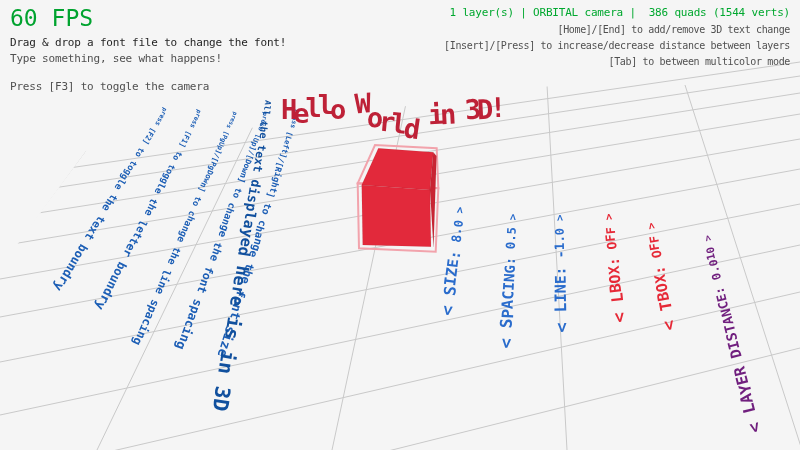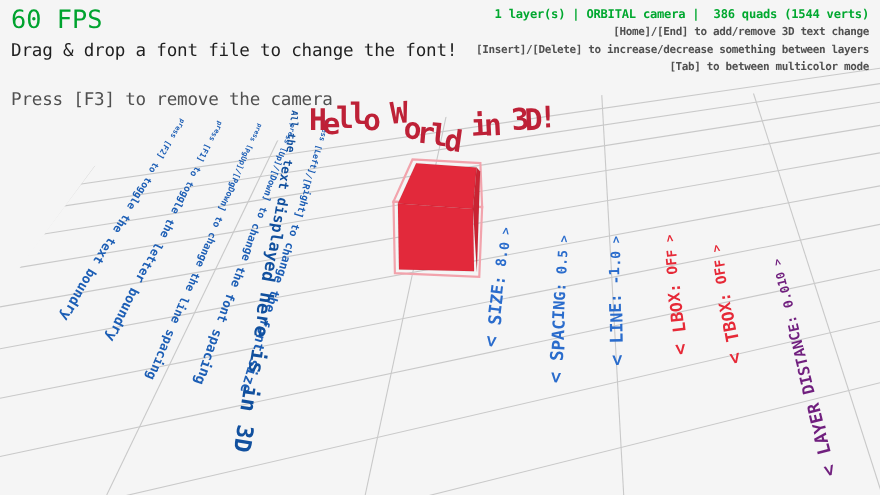--- a/index.html
+++ b/index.html
@@ -3,22 +3,22 @@
 <meta charset="utf-8">
 <style>
   html,body{margin:0;padding:0;}
   body{width:800px;height:450px;overflow:hidden;background:var(--bg,#f5f5f5);
        font-family:"DejaVu Sans Mono", monospace;}
   .stage{position:relative;width:800px;height:450px;}
   svg.layer{position:absolute;left:0;top:0;}
   
   .hud{position:absolute;font-weight:normal;white-space:pre;}
   .fps{left:10px;top:5px;font-size:23px;letter-spacing:0px;color:var(--fps);}
-  .hintL{left:10px;font-size:16px;letter-spacing:-0.2px;}
-  .hud-right{position:absolute;right:10px;top:6px;text-align:right;font-weight:bold;}
+  .hintL{left:10px;font-size:11px;letter-spacing:-0.2px;}
+  .hud-right{position:absolute;right:10px;top:6px;text-align:right;font-weight:normal;}
   .hud-right div{white-space:pre;}
   .stats{font-size:11px;letter-spacing:-0.2px;color:var(--stats);margin-bottom:3px;}
   .hintR{font-size:10px;letter-spacing:-0.35px;color:var(--gray);line-height:16px;}
   .c-black{color:var(--ink);} .c-gray{color:var(--gray);}
   
   .floor-text{position:absolute;display:flex;align-items:center;transform-origin:0 50%;
               font-weight:bold;line-height:1;}
   .floor-text span{display:inline-block;white-space:pre;}
   
   .wave{position:absolute;left:281px;top:86px;font-weight:bold;white-space:pre;}
@@ -433,21 +433,22 @@
       <polygon id="cubeTop" points="361.7,185 378.3,148.3 433.3,152.3 430,190" fill="#e2293b"></polygon>
       <polygon id="cubeRight" points="430,190 433.3,152.3 436.5,156 433.5,247" fill="#c92433"></polygon>
       <polygon id="cubeFront" points="361.7,185 430,190 431,246.7 362.7,245" fill="#e2293b"></polygon>
     </g>
   </svg>
 
   <div class="wave" id="waveText" style="color: rgb(190, 33, 55);"><span style="transform: translateY(8px) rotate(0deg);">H</span><span style="transform: translateY(12px) rotate(0deg);">e</span><span style="transform: translateY(6px) rotate(0deg);">l</span><span style="transform: translateY(3px) rotate(0deg);">l</span><span style="transform: translateY(8px) rotate(0deg);">o</span><span style="transform: translateY(8px) rotate(0deg);"> </span><span style="transform: translateY(2px) rotate(-5deg);">W</span><span style="transform: translateY(16px) rotate(3deg);">o</span><span style="transform: translateY(20px) rotate(5deg);">r</span><span style="transform: translateY(22px) rotate(6deg);">l</span><span style="transform: translateY(27px) rotate(8deg);">d</span><span style="transform: translateY(20px) rotate(0deg);"> </span><span style="transform: translateY(13px) rotate(-3deg);">i</span><span style="transform: translateY(13px) rotate(-3deg);">n</span><span style="transform: translateY(10px) rotate(0deg);"> </span><span style="transform: translateY(8px) rotate(-5deg);">3</span><span style="transform: translateY(8px) rotate(-3deg);">D</span><span style="transform: translateY(6px) rotate(-2deg);">!</span></div>
 
   <div class="hud fps">60 FPS</div>
   <div class="hud hintL c-black" style="top:36px">Drag &amp; drop a font file to change the font!</div>
-  <div class="hud hintL c-gray" style="top:80px">Press [F3] to remove the camera</div>
+  <div class="hud hintL c-gray" style="top:52px">Type something, see what happens!</div>
+  <div class="hud hintL c-gray" style="top:80px">Press [F3] to toggle the camera</div>
 
   <div class="hud-right">
     <div class="stats">1 layer(s) | ORBITAL camera |  386 quads (1544 verts)</div>
     <div class="hintR">[Home]/[End] to add/remove 3D text change</div>
-    <div class="hintR">[Insert]/[Delete] to increase/decrease something between layers</div>
+    <div class="hintR">[Insert]/[Press] to increase/decrease distance between layers</div>
     <div class="hintR">[Tab] to between multicolor mode</div>
   </div>
 </div>
 
 </body></html>

